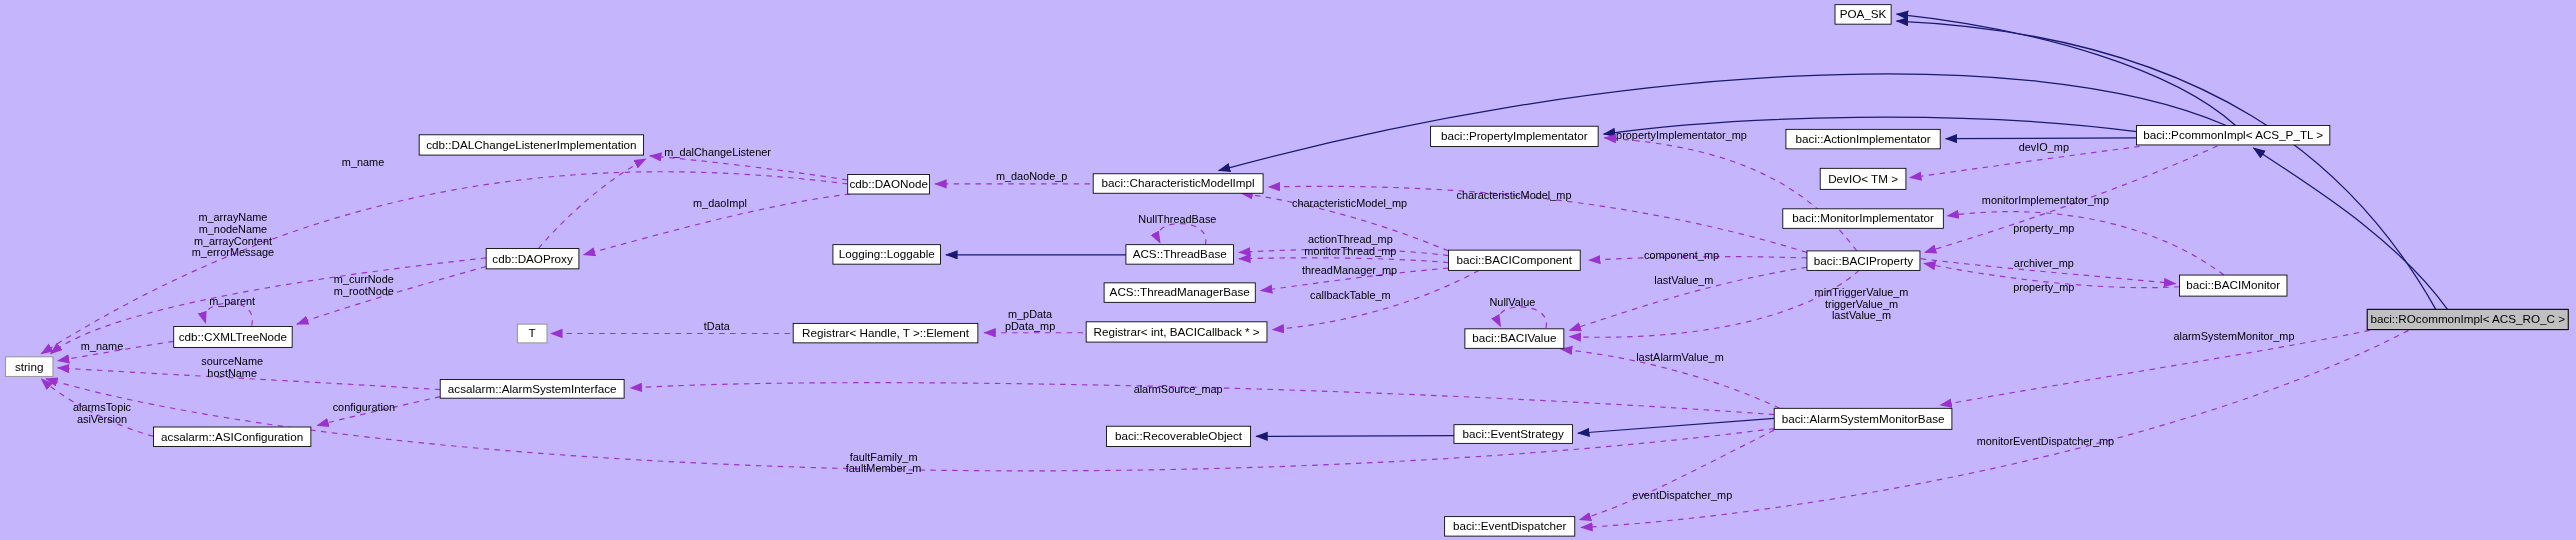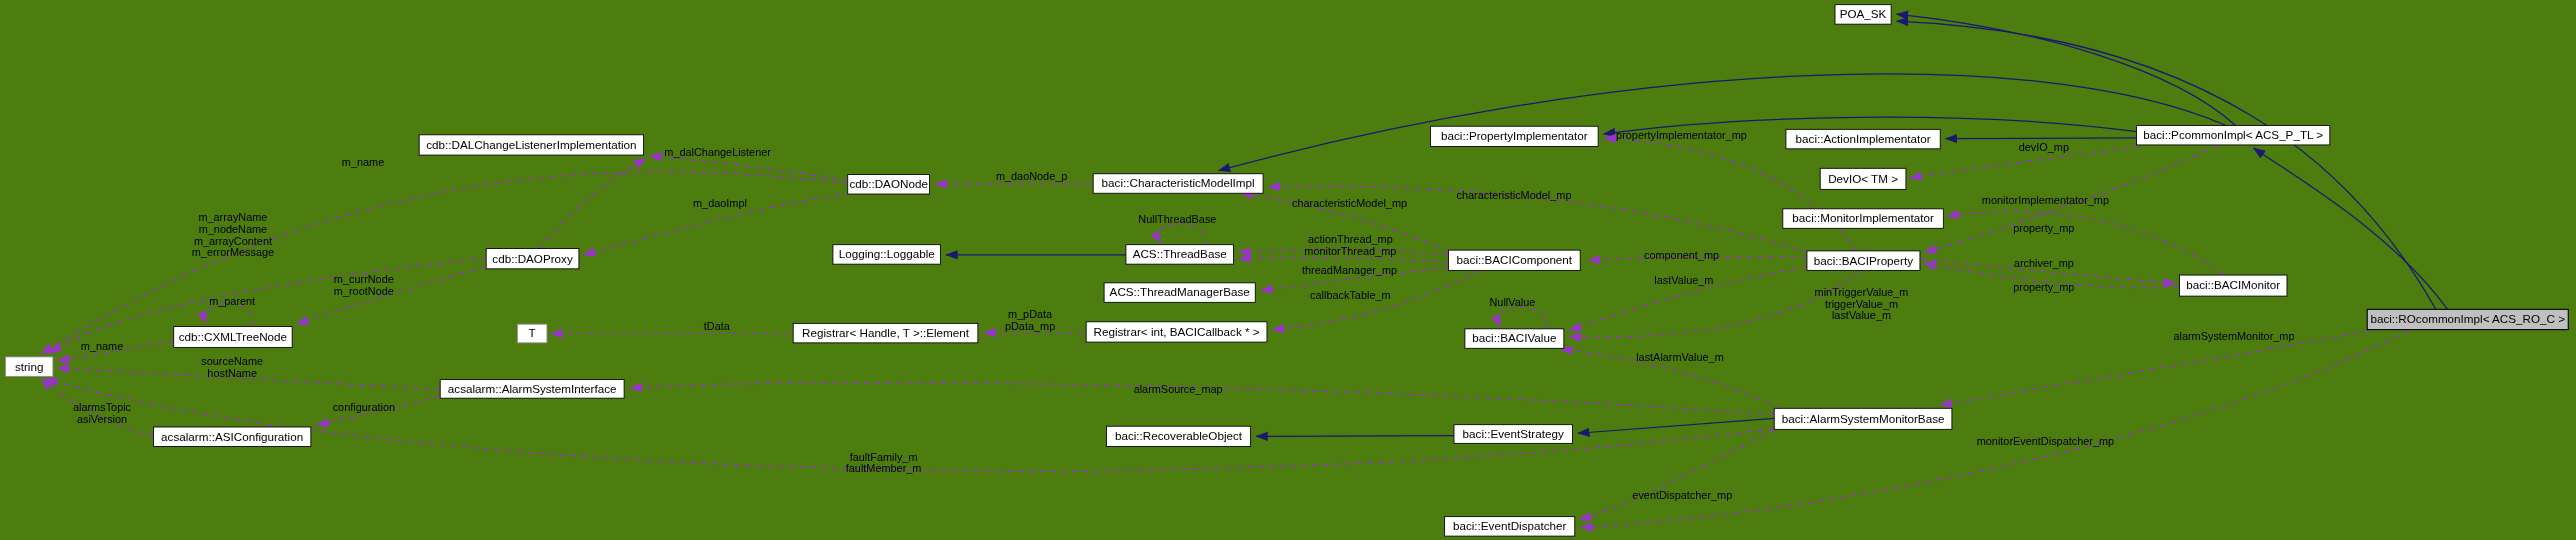--- a/index.html
+++ b/index.html
@@ -1,16 +1,16 @@
 <!DOCTYPE html>
 <html style="font-size:12.5px"><head>
 <meta charset="utf-8">
 <style>
   html,body{margin:0;padding:0;background:#ffffff;}
-  #stage{position:relative;width:2576px;height:540px;background:#4d7c0f;overflow:hidden;
+  #stage{position:relative;width:2576px;height:540px;background:#c4b5fd;overflow:hidden;
          font-family:"Liberation Sans","DejaVu Sans",sans-serif;}
   svg{display:block;}
   .node-text{font-family:"Liberation Sans","DejaVu Sans",sans-serif;font-size:15px;fill:#000000;}
   .edge-label{font-family:"Liberation Sans","DejaVu Sans",sans-serif;font-size:14px;fill:#000000;}
   .class-node{cursor:pointer;}
 </style>
 </head>
 <body>
 
 <div id="stage">

